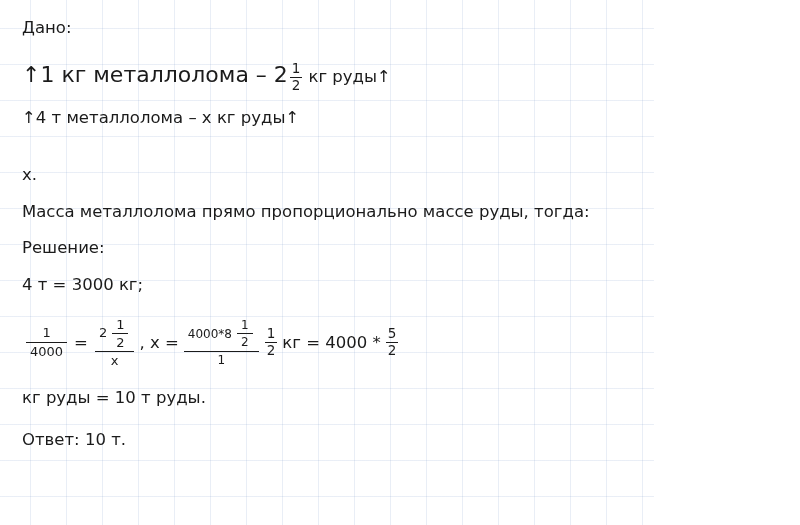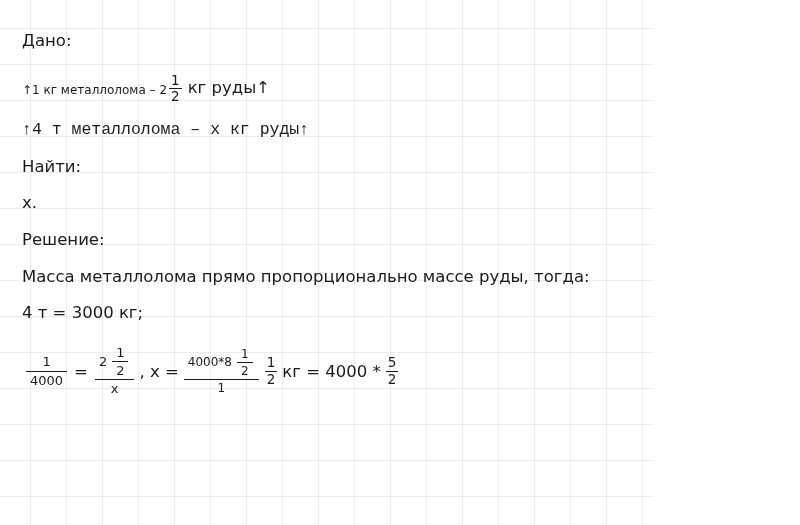--- a/index.html
+++ b/index.html
@@ -19,30 +19,30 @@
     position: relative;
     width: 654px;
     height: 525px;
     background-color: #ffffff;
     background-image:
       linear-gradient(to right, rgba(120,150,200,0.16) 1px, transparent 1px),
       linear-gradient(to bottom, rgba(120,150,200,0.16) 1px, transparent 1px);
     background-size: 36px 36px;
     background-position: -6px -8px;
     box-sizing: border-box;
-    padding: 31px 22px 10px 22px;
+    padding: 18px 22px 10px 22px;
   }
   .line {
     font-size: 16.5px;
     line-height: 1.25;
     margin: 0 0 22px 0;
     white-space: nowrap;
   }
   .line.tight { margin-bottom: 16px; }
-  .line.gap-lg { margin-bottom: 16px; font-family: Liberation Mono, monospace; }
+  .line.gap-lg { margin-bottom: 36px; }
 
   
   .mixed {
     display: inline-flex;
     align-items: center;
     vertical-align: middle;
   }
   .mixed .whole { margin-right: 3px; }
   .frac {
     display: inline-flex;
@@ -93,46 +93,45 @@
 
   .eqline {
     display: flex;
     align-items: center;
     font-size: 16.5px;
     margin: 0 0 20px 0;
     white-space: nowrap;
   }
   .eqline .tok { margin: 0 3px; }
   .eqline .tok.nosp { margin: 0 1px; }
-  .arrow { font-size: 12px; }
+  .arrow { font-size: 22px; }
 </style>
 </head>
 <body>
 
 <div class="page">
 
   <p class="line">Дано:</p>
 
   <p class="line tight">
     <span class="arrow">↑1 кг металлолома – 2</span><span class="frac">
         <span class="num">1</span>
         <span class="bar"></span>
         <span class="den">2</span>
       </span><span style="margin-left:4px;">кг руды↑</span>
   </p>
 
   <p class="line gap-lg">↑4 т металлолома – х кг руды↑</p>
 
-  <p class="line tight">Найти:</p>
 
   <p class="line tight">х.</p>
 
+  <p class="line tight">Масса металлолома прямо пропорционально массе руды, тогда:</p>
+
   <p class="line tight">Решение:</p>
-
-  <p class="line tight">Масса металлолома прямо пропорционально массе руды, тогда:</p>
 
   <p class="line">4 т = 3000 кг;</p>
 
   <div class="eqline">
     <span class="dfrac">
       <span class="num">1</span>
       <span class="bar"></span>
       <span class="den">4000</span>
     </span>
     <span class="tok">=</span>
@@ -167,15 +166,17 @@
       <span class="den">2</span>
     </span>
     <span class="tok">кг = 4000 *</span>
     <span class="frac">
       <span class="num">5</span>
       <span class="bar"></span>
       <span class="den">2</span>
     </span>
   </div>
 
+  <p class="line">кг руды = 10 т руды.</p>
 
+  <p class="line">Ответ: 10 т.</p>
 
 </div>
 
 </body></html>

